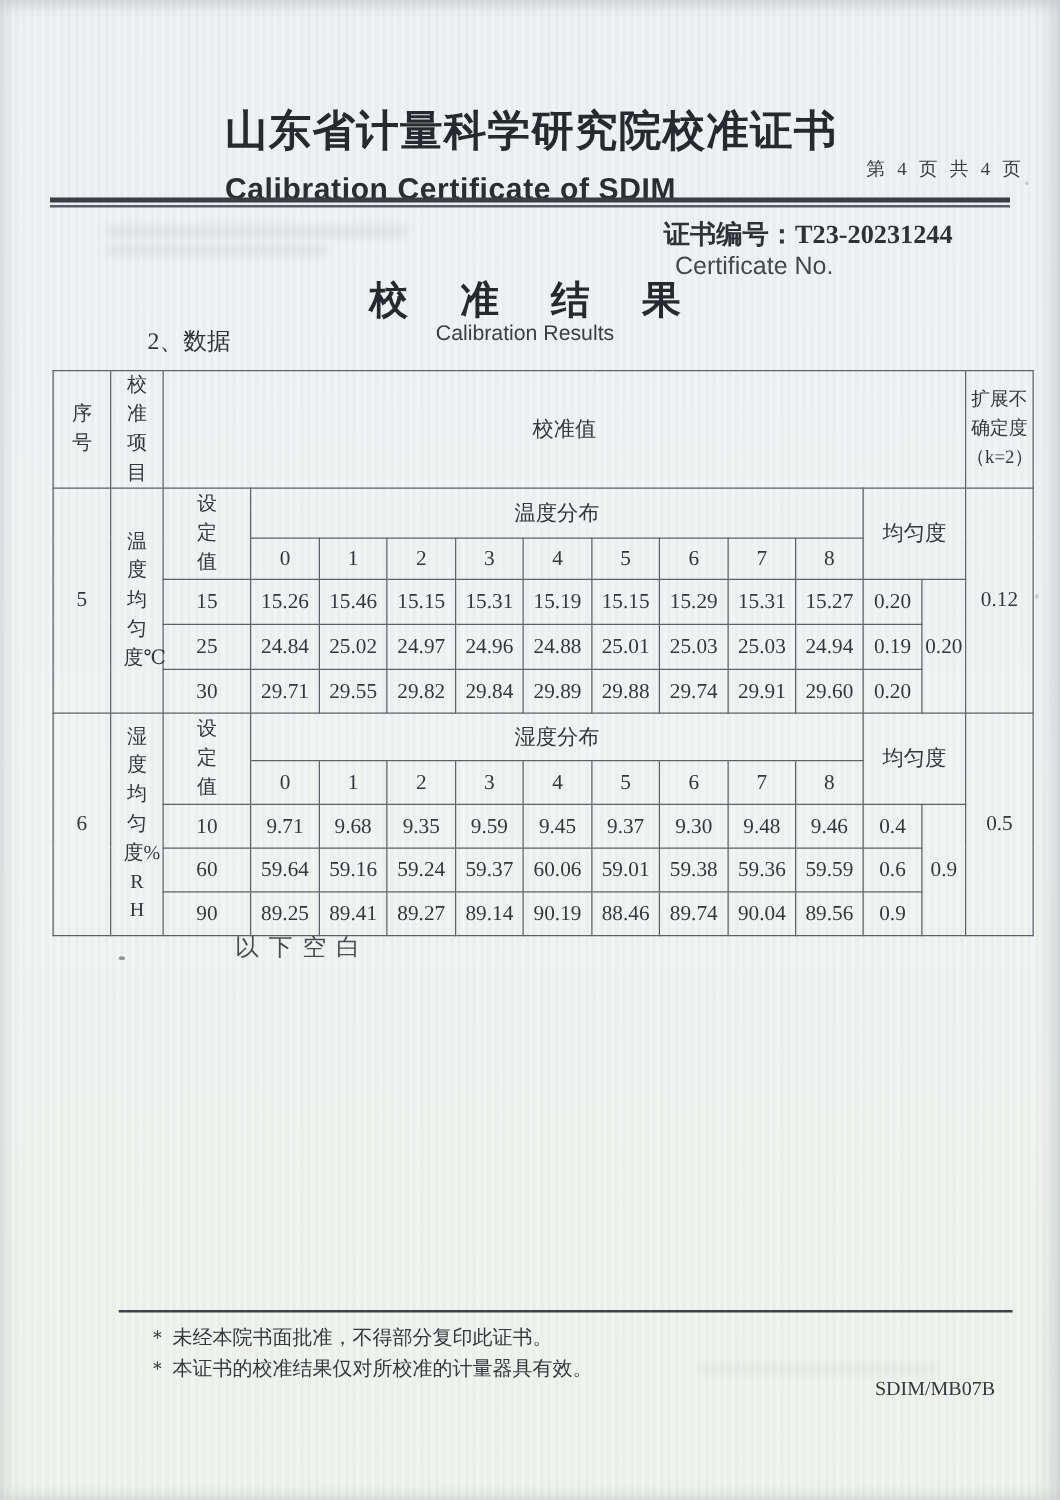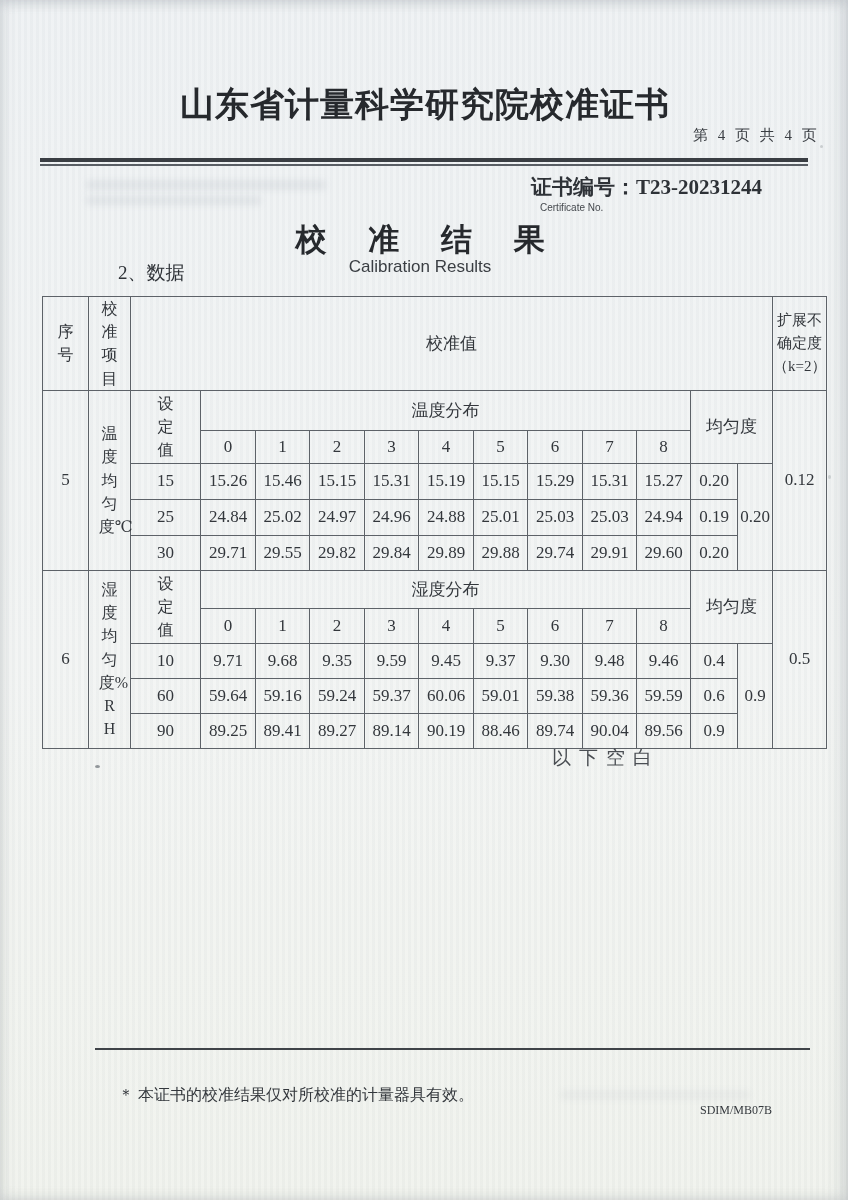--- a/index.html
+++ b/index.html
@@ -21,59 +21,60 @@
   .logo-text{font-family:"Liberation Sans","DejaVu Sans",sans-serif;font-weight:bold;font-size:22px;color:#26292d;letter-spacing:1px;margin-top:-6px;}
   .titles{left:180px;top:82px;width:560px;text-align:left;}
   .title-cn{font-size:34px;font-weight:bold;color:#26292d;letter-spacing:1px;white-space:nowrap;}
   .title-en{font-family:"Liberation Sans","DejaVu Sans",sans-serif;font-size:24px;font-weight:bold;color:#2a2d31;margin-top:10px;letter-spacing:0.5px;}
   .page-info{left:693px;top:126px;font-size:15px;color:#3a3e43;letter-spacing:3px;white-space:nowrap;}
   .rule-heavy{left:40px;top:158px;width:768px;height:4px;background:#3a3e43;}
   .rule-echo{left:40px;top:164px;width:768px;height:2px;background:#595e64;}
 
   
   .cert-no{left:531px;top:173px;font-size:21px;color:#2e3237;white-space:nowrap;font-weight:bold;}
-  .cert-caption{left:540px;top:202px;font-family:"Liberation Sans","DejaVu Sans",sans-serif;font-size:10px;color:#44484d;}
+  .cert-caption{left:540px;top:202px;font-family:"Liberation Sans","DejaVu Sans",sans-serif;font-size:20px;color:#44484d;}
   .results-cn{left:180px;top:219px;width:480px;text-align:center;font-size:31px;font-weight:bold;color:#26292d;letter-spacing:17px;text-indent:17px;}
   .results-en{left:180px;top:257px;width:480px;text-align:center;font-family:"Liberation Sans","DejaVu Sans",sans-serif;font-size:17px;color:#3a3e43;}
   .data-label{left:118px;top:260px;font-size:19px;color:#2e3237;}
 
   
   table.cal{position:absolute;left:42px;top:296px;width:784px;border-collapse:collapse;table-layout:fixed;font-family:"Liberation Serif","DejaVu Serif",serif;}
   table.cal td{border:1px solid #5d6268;text-align:center;vertical-align:middle;padding:0;font-size:17px;color:#33373c;}
   td.hd{font-size:16px;}
   .vert{width:1.35em;margin:0 auto;word-break:break-all;line-height:1.45;font-size:16px;}
   .vert.narrow{width:1.1em;}
   td.unc-hd div{line-height:1.55;font-size:15px;font-family:Liberation Serif, serif;}
 
   
-  .below-blank{left:180px;top:745px;width:480px;text-align:right;font-size:19px;color:#4a4e53;letter-spacing:8px;text-indent:8px;}
+  .below-blank{left:180px;top:745px;width:480px;text-align:left;font-size:19px;color:#4a4e53;letter-spacing:8px;text-indent:8px;}
   .foot-rule{left:95px;top:1048px;width:715px;height:2px;background:#3f4348;}
   .foot-note{left:118px;font-size:16px;color:#34383d;white-space:nowrap;}
   .fn1{top:1060px;} .fn2{top:1085px;}
-  .form-code{left:700px;top:1103px;font-size:12px;color:#34383d;}
+  .form-code{left:700px;top:1103px;font-size:16px;color:#34383d;}
 
   
   .bleed{background:rgba(110,122,138,0.10);filter:blur(3px);border-radius:3px;}
   .speck{background:rgba(70,76,84,0.55);border-radius:50%;}
 </style>
 </head>
 <body>
 
 <div class="page">
 
   <div class="abs bleed" style="left:86px;top:180px;width:240px;height:10px;"></div>
   <div class="abs bleed" style="left:86px;top:196px;width:175px;height:9px;"></div>
   <div class="abs bleed" style="left:560px;top:1090px;width:190px;height:10px;opacity:.6;"></div>
   <div class="abs speck" style="left:95px;top:765px;width:5px;height:3px;"></div>
   <div class="abs speck" style="left:820px;top:145px;width:3px;height:3px;opacity:.4;"></div>
   <div class="abs speck" style="left:828px;top:475px;width:3px;height:4px;opacity:.35;"></div>
 
 
   <div class="abs titles">
     <div class="title-cn">山东省计量科学研究院校准证书</div>
+    <div class="title-en">Calibration Certificate of SDIM</div>
   </div>
   <div class="abs page-info">第 4 页 共 4 页</div>
   <div class="abs rule-heavy"></div>
   <div class="abs rule-echo"></div>
 
   <div class="abs cert-no">
     <span>证书编号：</span><span>T23-20231244</span>
   </div>
   <div class="abs cert-caption">Certificate No.</div>
 
@@ -241,16 +242,17 @@
         <td>90.04</td>
         <td>89.56</td>
         <td>0.9</td>
       </tr>
     </tbody>
   </table>
 
   <div class="abs below-blank">以下空白</div>
 
   <div class="abs foot-rule"></div>
+  <div class="abs foot-note fn1">＊ 未经本院书面批准，不得部分复印此证书。</div>
   <div class="abs foot-note fn2">＊ 本证书的校准结果仅对所校准的计量器具有效。</div>
   <div class="abs form-code">SDIM/MB07B</div>
 
 </div>
 
 </body></html>

